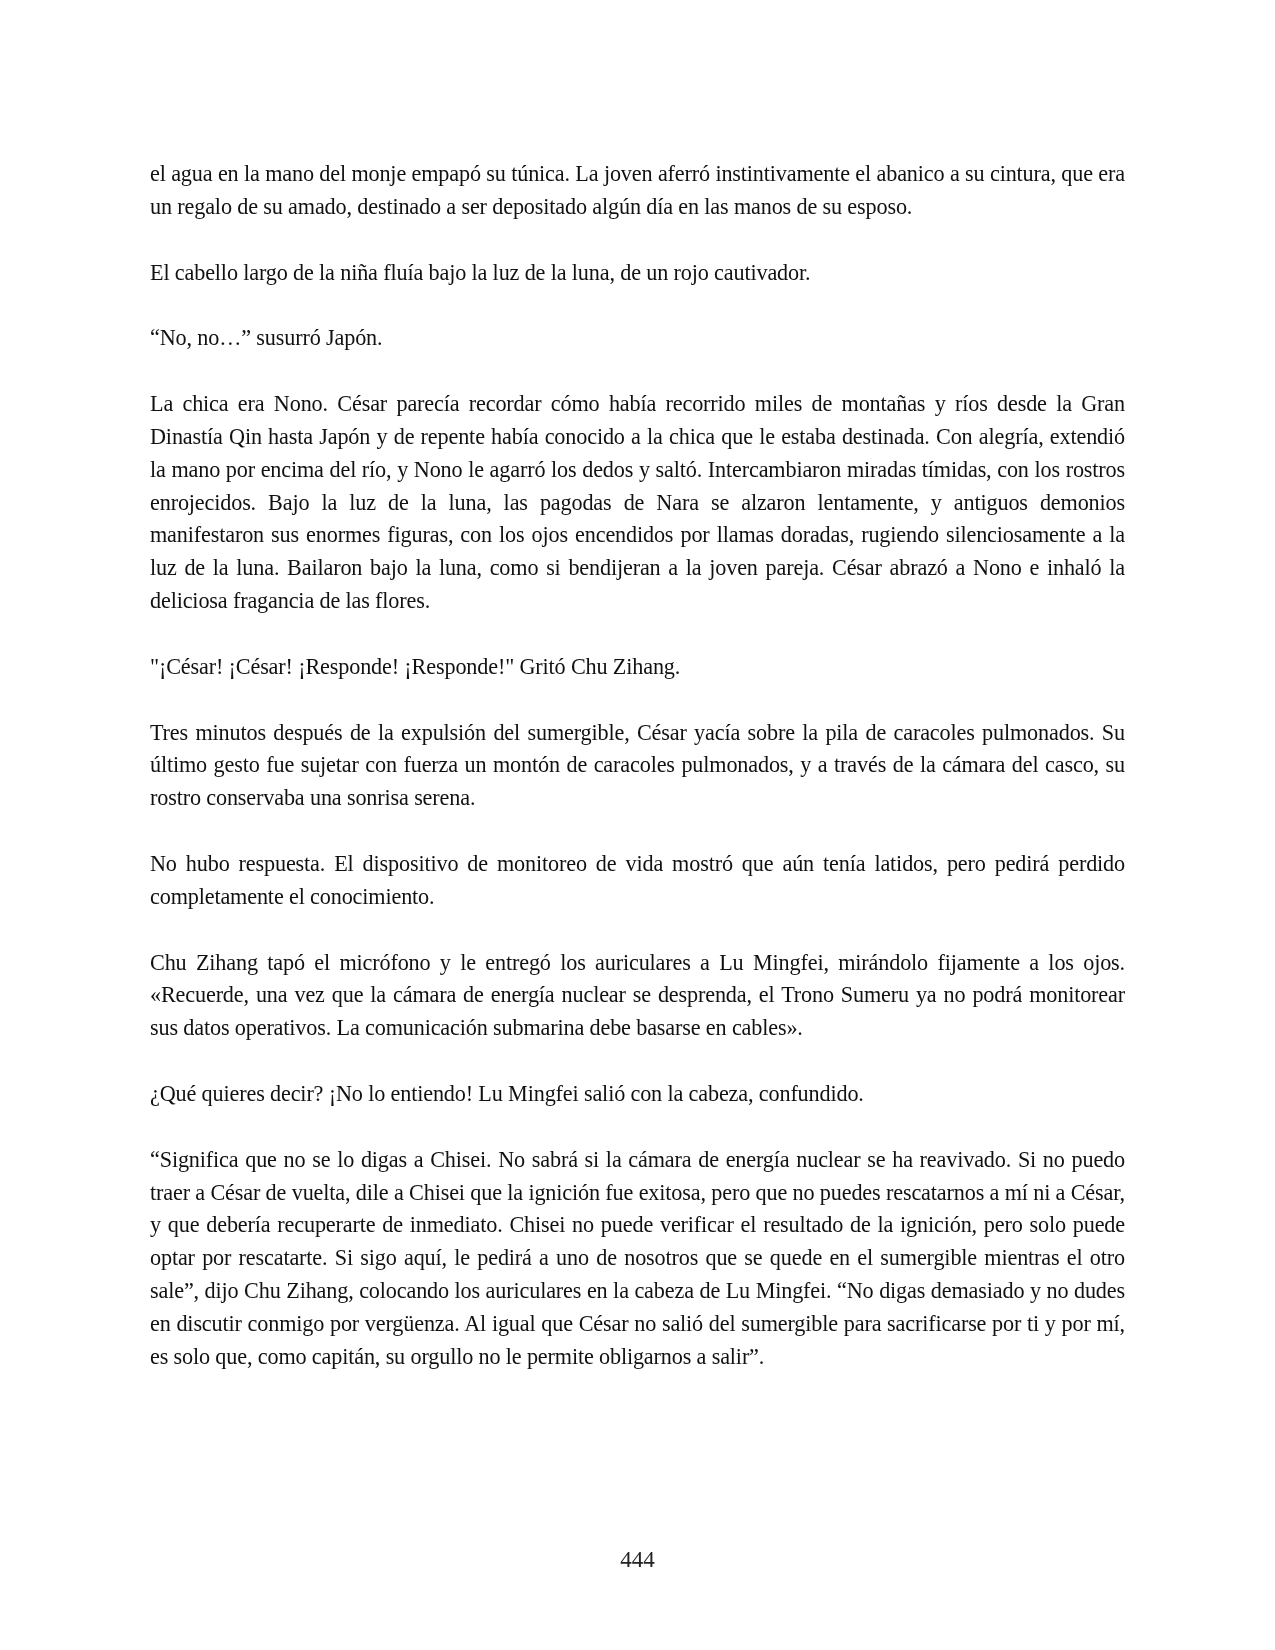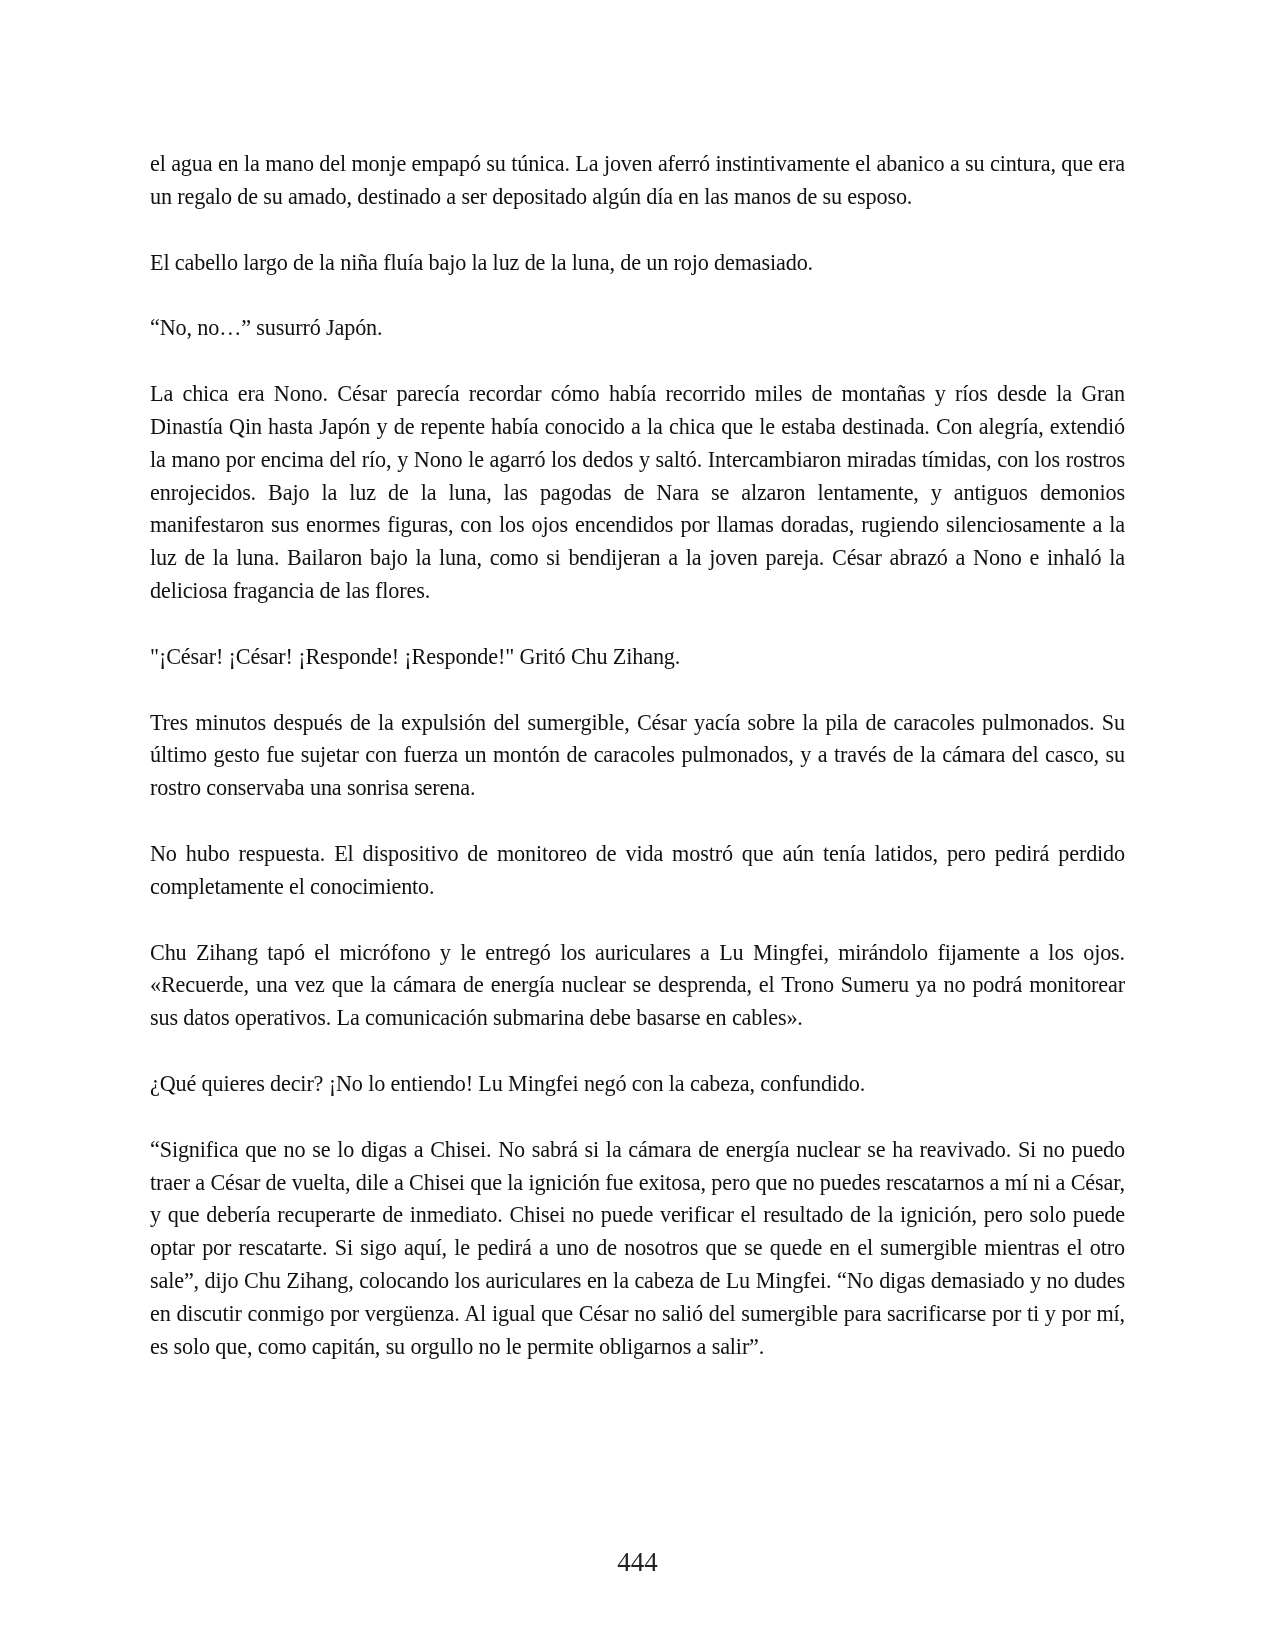--- a/index.html
+++ b/index.html
@@ -15,45 +15,45 @@
       font-family: "Liberation Serif", "DejaVu Serif", serif;
       color: #111111;
     }
     .page {
       position: absolute;
       left: 150px;
       top: 148px;
       width: 975px;
     }
     .para {
-      margin: 0 0 33px 0;
+      margin: 10px 0 33px 0;
       font-size: 22.2px;
       line-height: 32.8px;
       text-align: justify;
       letter-spacing: -0.15px;
     }
     .page-number {
       position: absolute;
       left: 0;
       width: 1275px;
       top: 1547px;
       text-align: center;
-      font-size: 27px;
+      font-size: 23px;
       color: #222222;
     }
   </style>
 </head>
 <body>
 
 <div class="page">
   <p class="para">el agua en la mano del monje empapó su túnica. La joven aferró instintivamente el abanico a su cintura, que era un regalo de su amado, destinado a ser depositado algún día en las manos de su esposo.</p>
-  <p class="para">El cabello largo de la niña fluía bajo la luz de la luna, de un rojo demasiado.</p>
+  <p class="para">El cabello largo de la niña fluía bajo la luz de la luna, de un rojo cautivador.</p>
   <p class="para">“No, no…” susurró Japón.</p>
   <p class="para">La chica era Nono. César parecía recordar cómo había recorrido miles de montañas y ríos desde la Gran Dinastía Qin hasta Japón y de repente había conocido a la chica que le estaba destinada. Con alegría, extendió la mano por encima del río, y Nono le agarró los dedos y saltó. Intercambiaron miradas tímidas, con los rostros enrojecidos. Bajo la luz de la luna, las pagodas de Nara se alzaron lentamente, y antiguos demonios manifestaron sus enormes figuras, con los ojos encendidos por llamas doradas, rugiendo silenciosamente a la luz de la luna. Bailaron bajo la luna, como si bendijeran a la joven pareja. César abrazó a Nono e inhaló la deliciosa fragancia de las flores.</p>
   <p class="para">"¡César! ¡César! ¡Responde! ¡Responde!" Gritó Chu Zihang.</p>
   <p class="para">Tres minutos después de la expulsión del sumergible, César yacía sobre la pila de caracoles pulmonados. Su último gesto fue sujetar con fuerza un montón de caracoles pulmonados, y a través de la cámara del casco, su rostro conservaba una sonrisa serena.</p>
   <p class="para">No hubo respuesta. El dispositivo de monitoreo de vida mostró que aún tenía latidos, pero pedirá perdido completamente el conocimiento.</p>
   <p class="para">Chu Zihang tapó el micrófono y le entregó los auriculares a Lu Mingfei, mirándolo fijamente a los ojos. «Recuerde, una vez que la cámara de energía nuclear se desprenda, el Trono Sumeru ya no podrá monitorear sus datos operativos. La comunicación submarina debe basarse en cables».</p>
-  <p class="para">¿Qué quieres decir? ¡No lo entiendo! Lu Mingfei negó con la cabeza, confundido.</p>
+  <p class="para">¿Qué quieres decir? ¡No lo entiendo! Lu Mingfei salió con la cabeza, confundido.</p>
   <p class="para">“Significa que no se lo digas a Chisei. No sabrá si la cámara de energía nuclear se ha reavivado. Si no puedo traer a César de vuelta, dile a Chisei que la ignición fue exitosa, pero que no puedes rescatarnos a mí ni a César, y que debería recuperarte de inmediato. Chisei no puede verificar el resultado de la ignición, pero solo puede optar por rescatarte. Si sigo aquí, le pedirá a uno de nosotros que se quede en el sumergible mientras el otro sale”, dijo Chu Zihang, colocando los auriculares en la cabeza de Lu Mingfei. “No digas demasiado y no dudes en discutir conmigo por vergüenza. Al igual que César no salió del sumergible para sacrificarse por ti y por mí, es solo que, como capitán, su orgullo no le permite obligarnos a salir”.</p>
 </div>
 
 <div class="page-number">444</div>
 
 </body></html>

